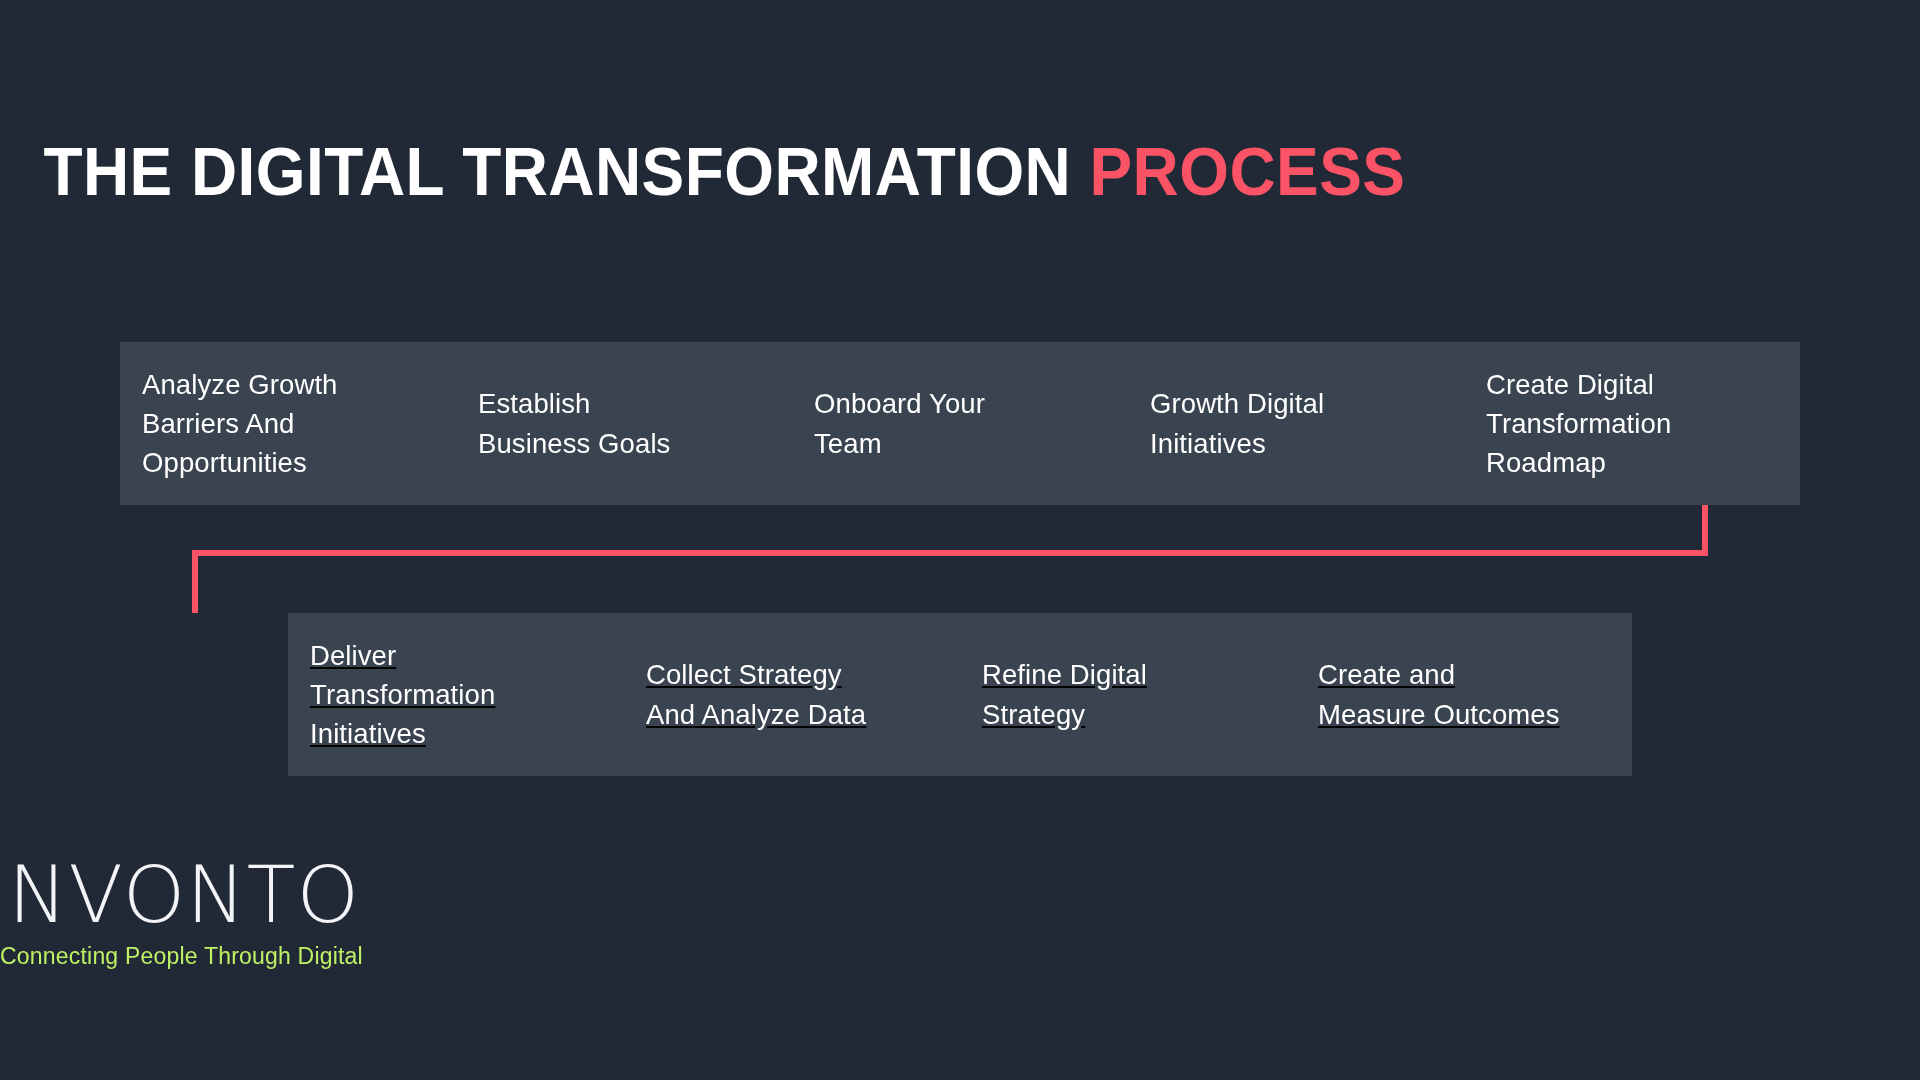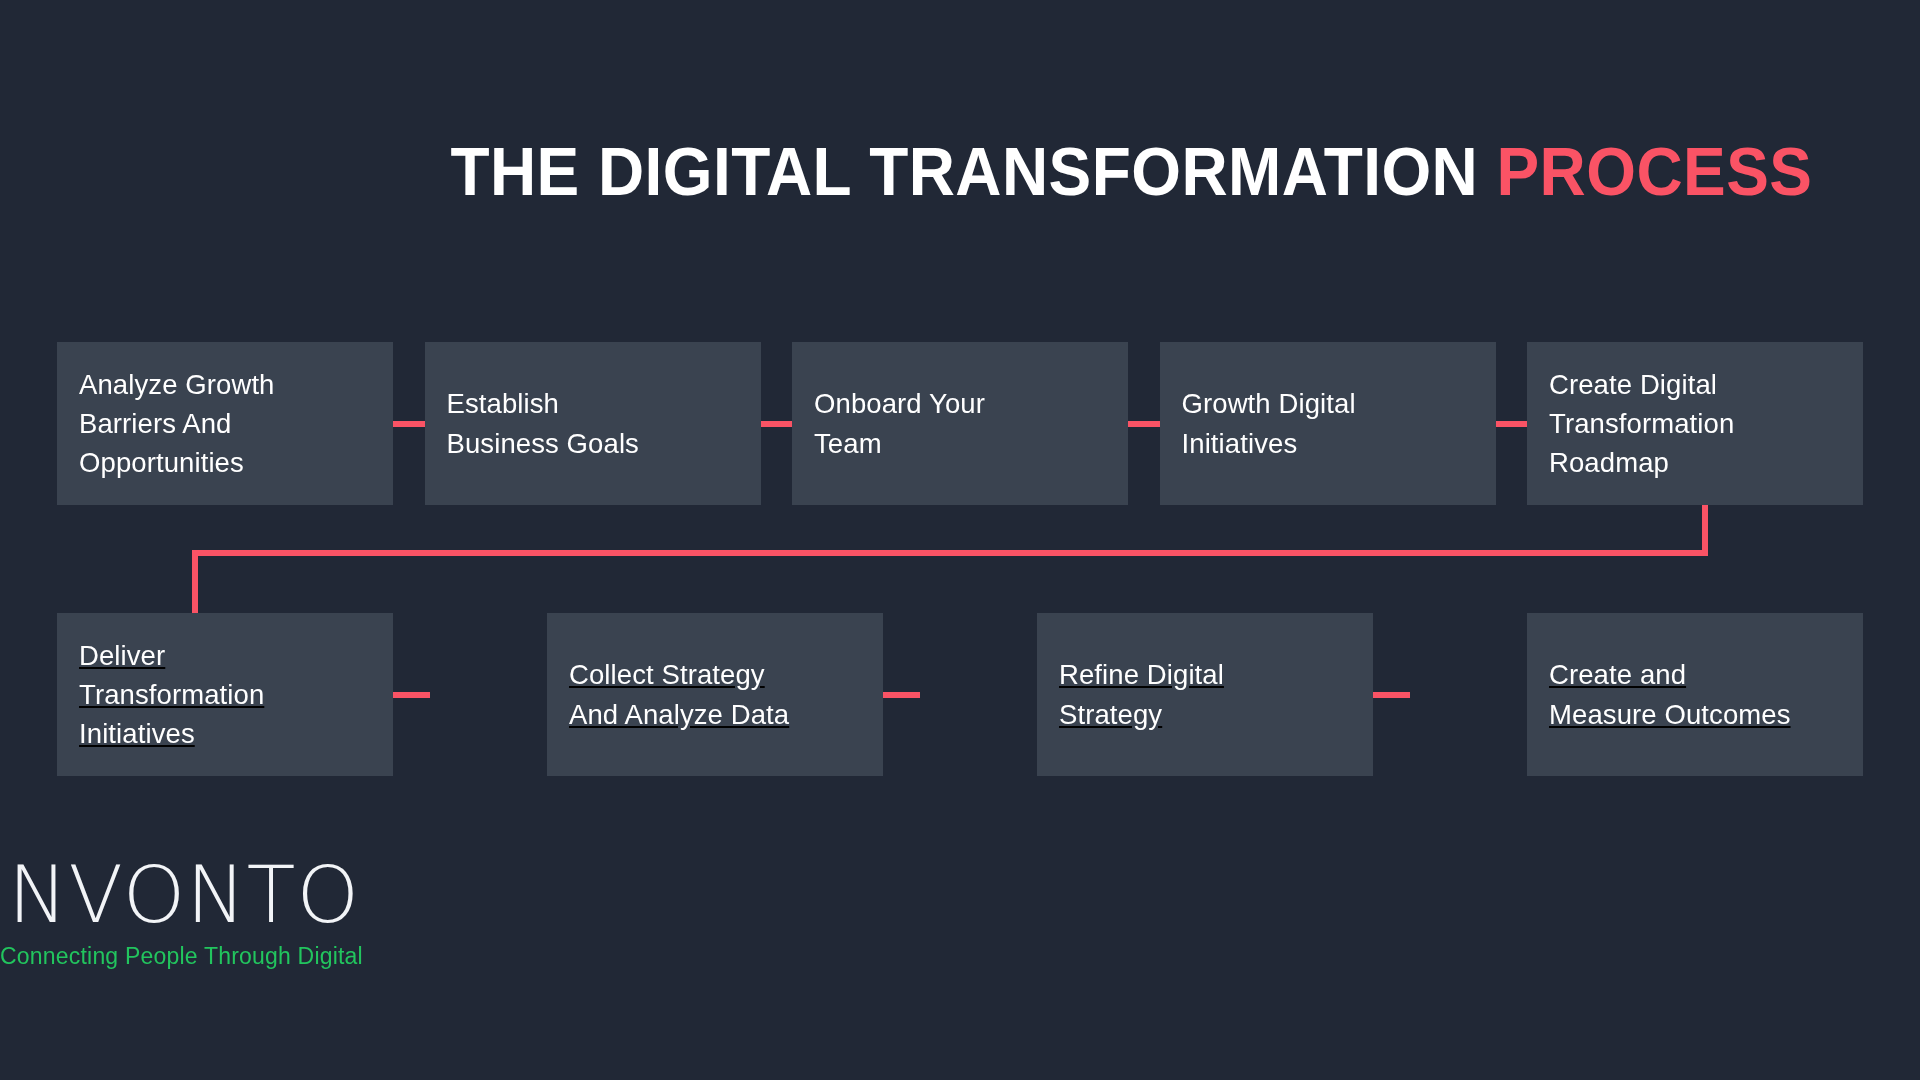--- a/index.html
+++ b/index.html
@@ -21,21 +21,21 @@
     height: 1080px;
     background: #212836;
   }
 
   
   .title-wrap {
     position: absolute;
     left: 0;
     top: 137px;
     width: 1856px;
-    text-align: right;
+    text-align: left;
   }
   .title {
     display: inline-block;
     font-family: "Liberation Sans Narrow", "Liberation Sans", sans-serif;
     font-size: 68px;
     line-height: 1;
     font-weight: bold;
     letter-spacing: 0.5px;
     color: #ffffff;
     white-space: nowrap;
@@ -55,21 +55,21 @@
     height: 436px;
   }
 
   .row {
     position: absolute;
     left: 0;
     width: 1806px;
     height: 163px;
     display: flex;
     flex-direction: row;
-    justify-content: space-between;
+    justify-content: center;
   }
   .row-1 { top: 0px; }
   .row-2 { top: 271px; text-decoration: underline; }
 
   .node {
     position: relative;
     width: 336px;
     height: 163px;
     background: #3a4350;
     box-sizing: border-box;
@@ -129,21 +129,21 @@
     letter-spacing: 1px;
     color: #f2f4f7;
     transform: scaleX(1.02);
   }
   .logo-tagline {
     display: block;
     margin-top: 6px;
     font-size: 23px;
     line-height: 1.2;
     letter-spacing: 0.2px;
-    color: #22c55e;
+    color: #bef264;
     font-weight: normal;
   }
 </style>
 </head>
 <body>
 
 <div id="infographic">
 
   <div class="title-wrap">
     <div class="title"><span>THE DIGITAL TRANSFORMATION</span><span> </span><span class="accent">PROCESS</span></div>

